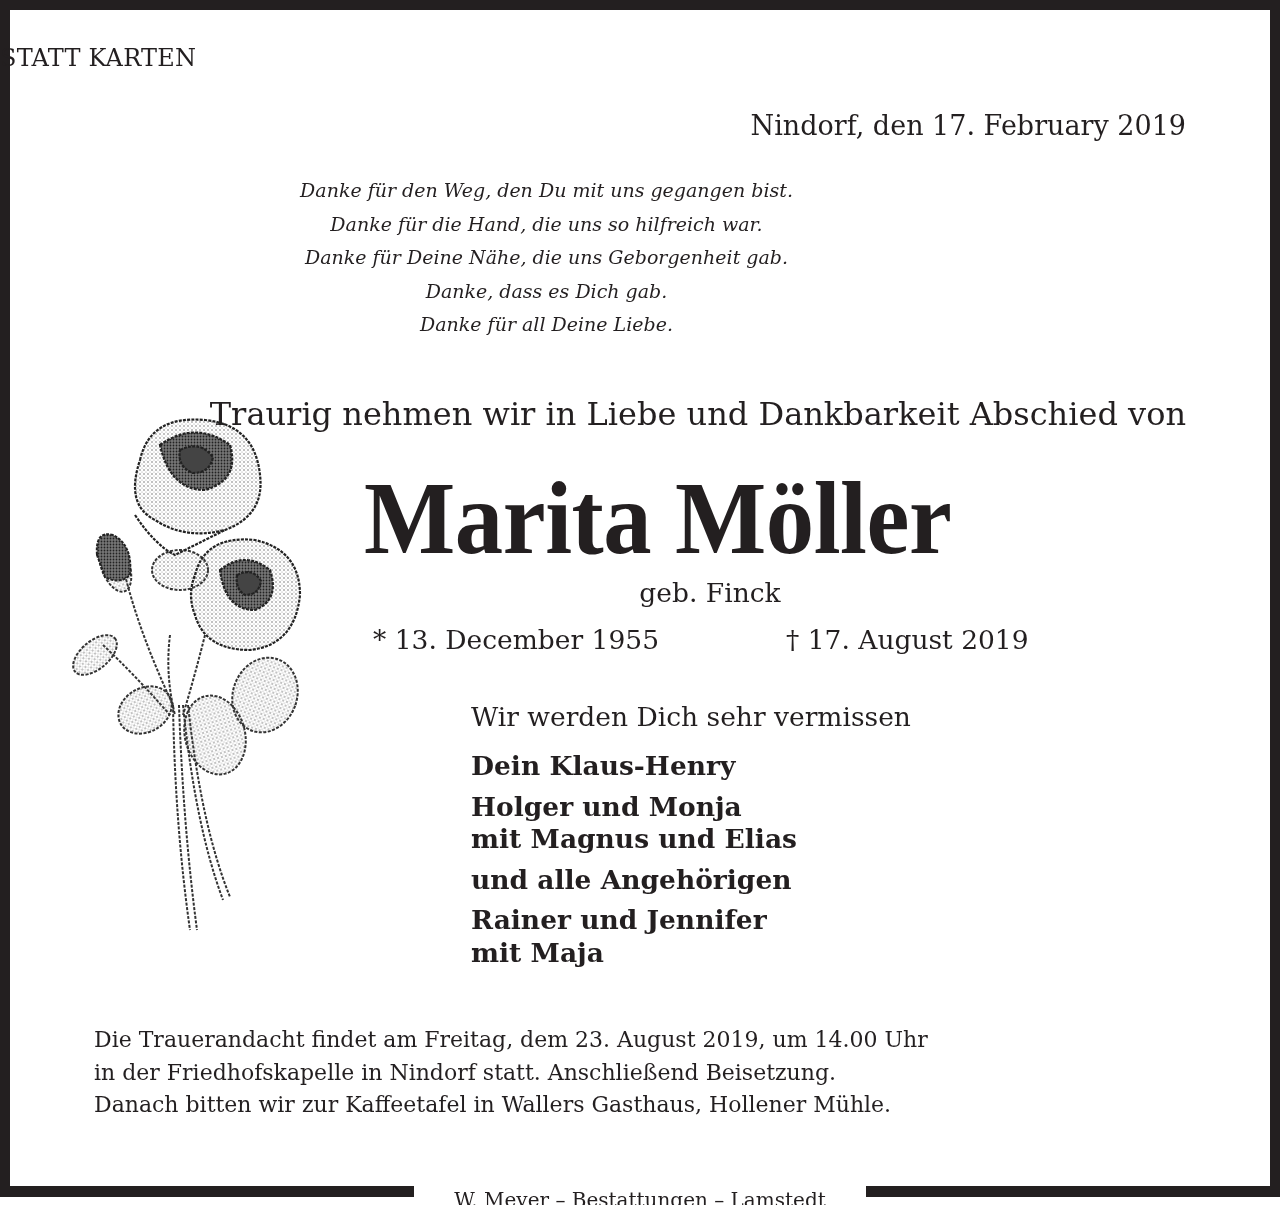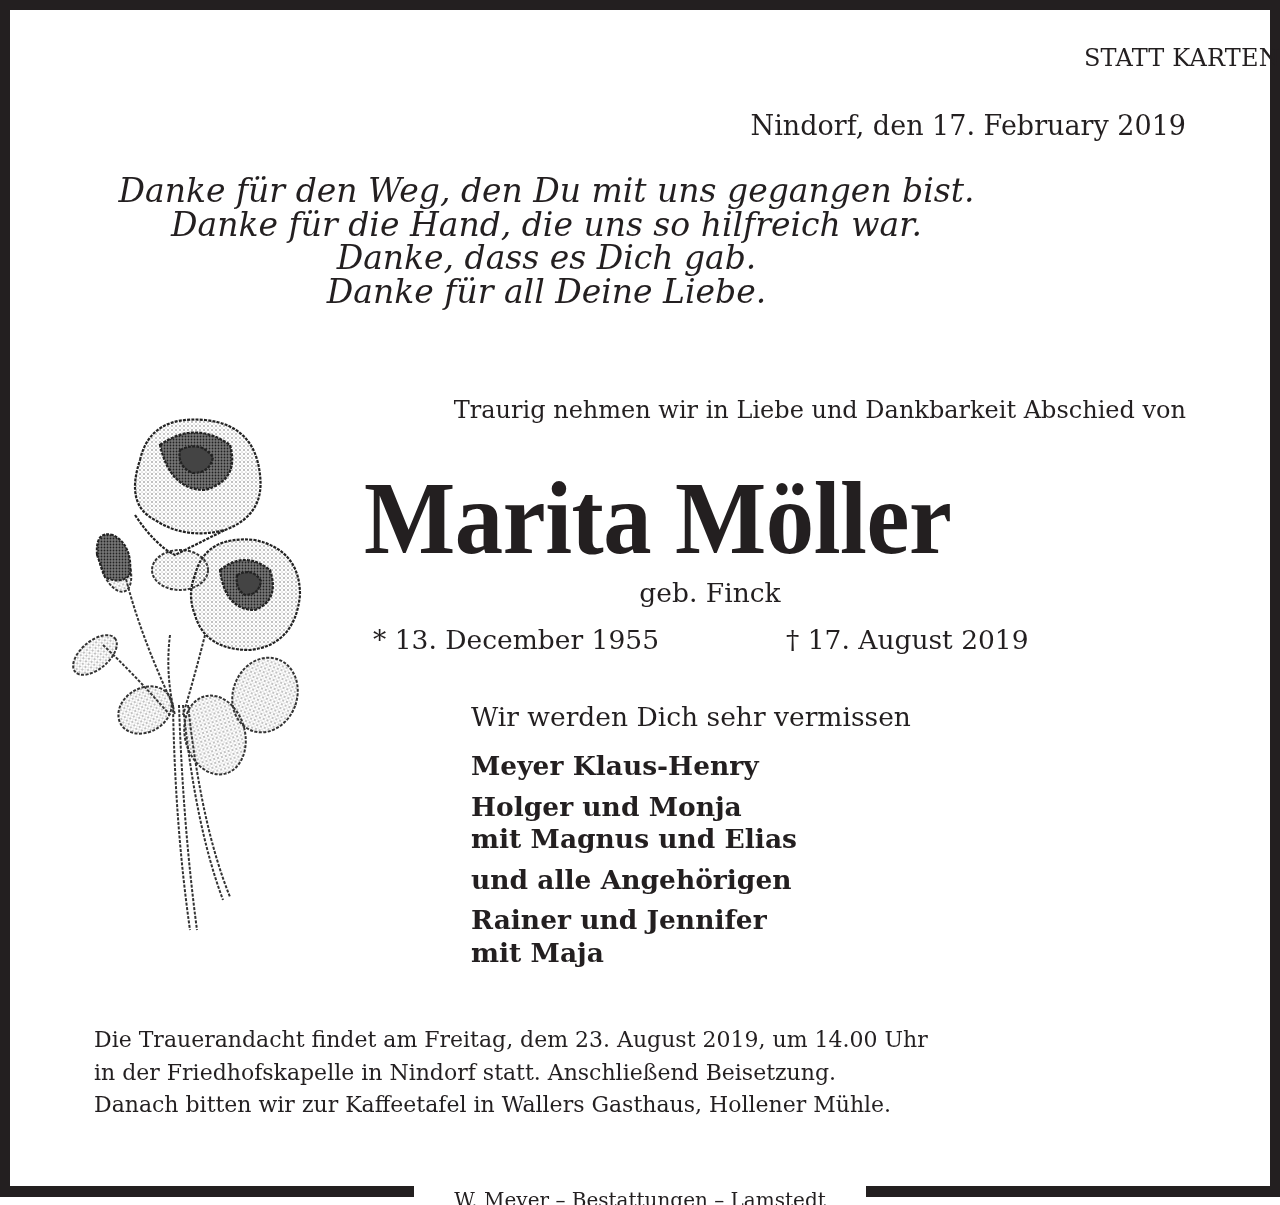--- a/index.html
+++ b/index.html
@@ -4,25 +4,25 @@
 <style>
   html, body { margin: 0; padding: 0; background: #ffffff; }
   body { width: 1280px; height: 1205px; position: relative; overflow: hidden;
          font-family: "DejaVu Serif", "Liberation Serif", serif; color: #231f20; }
   .frame-top { position: absolute; left: 0; top: 0; width: 1280px; height: 10px; background: #231f20; }
   .frame-left { position: absolute; left: 0; top: 0; width: 10px; height: 1197px; background: #231f20; }
   .frame-right { position: absolute; left: 1270px; top: 0; width: 10px; height: 1197px; background: #231f20; }
   .frame-bottom-left { position: absolute; left: 0; top: 1186px; width: 414px; height: 11px; background: #231f20; }
   .frame-bottom-right { position: absolute; left: 866px; top: 1186px; width: 414px; height: 11px; background: #231f20; }
   .txt { position: absolute; white-space: nowrap; line-height: 1; }
-  .header-label { left: 0; width: 1280px; text-align: right; top: 46px; font-size: 24px; letter-spacing: 0.2px; }
+  .header-label { left: 0; width: 1280px; text-align: left; top: 46px; font-size: 24px; letter-spacing: 0.2px; }
   .place-date { right: 94px; top: 112px; font-size: 27px; }
-  .poem { left: 0; width: 1093px; top: 174px; text-align: center; font-style: italic; font-size: 33px; line-height: 33.5px; }
+  .poem { left: 0; width: 1093px; top: 174px; text-align: center; font-style: italic; font-size: 19px; line-height: 33.5px; }
   .poem div { white-space: nowrap; }
-  .intro { right: 94px; top: 398px; font-size: 24px; }
+  .intro { right: 94px; top: 398px; font-size: 32px; }
   .name { left: 364px; top: 466px; font-family: "Liberation Serif", serif; font-weight: bold; font-size: 104px;
           transform-origin: left top; transform: scaleX(0.93); letter-spacing: -0.5px; }
   .maiden { left: 0; width: 1420px; text-align: center; top: 580px; font-size: 26.5px; }
   .birth { left: 373px; top: 627px; font-size: 26.5px; }
   .death { left: 786px; top: 627px; font-size: 26.5px; }
   .miss { left: 471px; top: 704px; font-size: 26.5px; text-align: right; }
   .mourners { position: absolute; left: 471px; top: 750px; font-weight: bold; font-size: 26.5px; line-height: 32.5px; }
   .mourner-group { margin-bottom: 8px; white-space: nowrap; }
   .service { position: absolute; left: 94px; top: 1024px; width: 1092px; font-size: 22px; line-height: 32.5px; }
   .service p { margin: 0; white-space: nowrap; }
@@ -38,20 +38,21 @@
 <div class="frame-right"></div>
 <div class="frame-bottom-left"></div>
 <div class="frame-bottom-right"></div>
 
 <div class="txt header-label">STATT KARTEN</div>
 <div class="txt place-date">Nindorf, den 17. February 2019</div>
 
 <div class="txt poem">
   <div>Danke für den Weg, den Du mit uns gegangen bist.</div>
   <div>Danke für die Hand, die uns so hilfreich war.</div>
+  <div>Danke für Deine Nähe, die uns Geborgenheit gab.</div>
   <div>Danke, dass es Dich gab.</div>
   <div>Danke für all Deine Liebe.</div>
 </div>
 
 <div class="txt intro">Traurig nehmen wir in Liebe und Dankbarkeit Abschied von</div>
 
 <svg class="rose" viewBox="0 0 260 540" xmlns="http://www.w3.org/2000/svg">
   <defs>
     <pattern id="stipple" width="4" height="4" patternUnits="userSpaceOnUse">
       <circle cx="1" cy="1" r="0.7" fill="#555"></circle>
@@ -103,21 +104,21 @@
 
 <div class="txt name">Marita Möller</div>
 <div class="txt maiden">geb. Finck</div>
 <div class="txt birth">* 13. December 1955</div>
 <div class="txt death">† 17. August 2019</div>
 
 <div class="txt miss">Wir werden Dich sehr vermissen</div>
 
 <div class="mourners">
   <div class="mourner-group">
-    <div>Meyer Klaus-Henry</div>
+    <div>Dein Klaus-Henry</div>
   </div>
   <div class="mourner-group">
     <div>Holger und Monja</div>
     <div>mit Magnus und Elias</div>
   </div>
   <div class="mourner-group">
     <div>und alle Angehörigen</div>
   </div>
   <div class="mourner-group">
     <div>Rainer und Jennifer</div>

